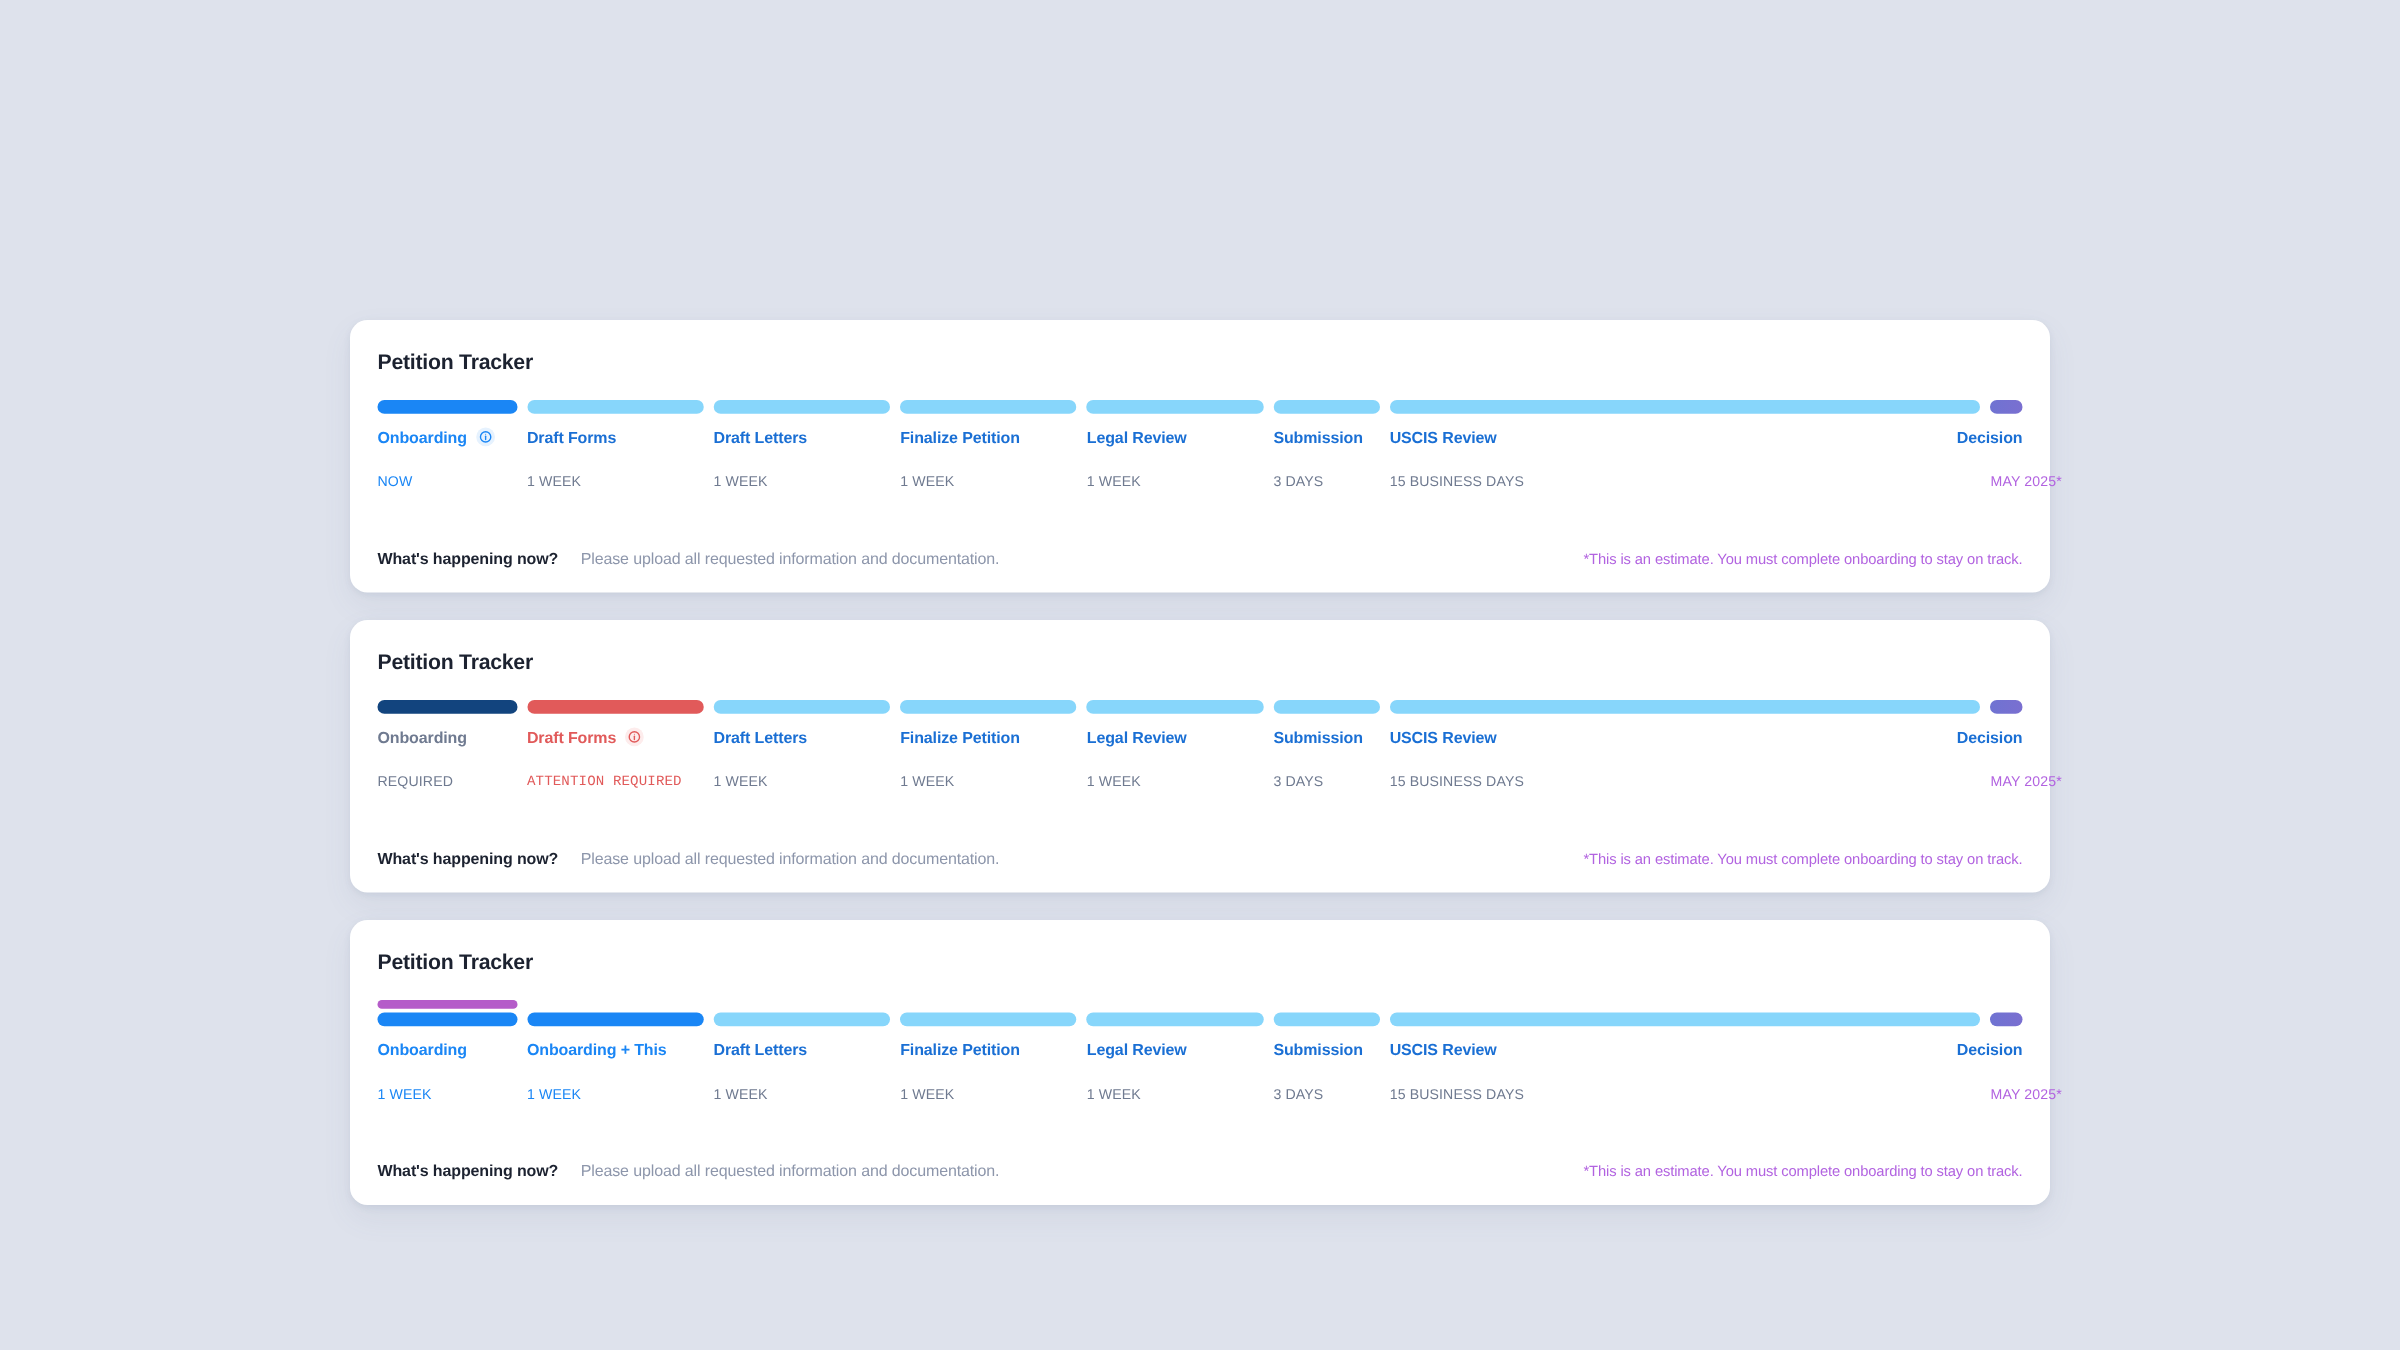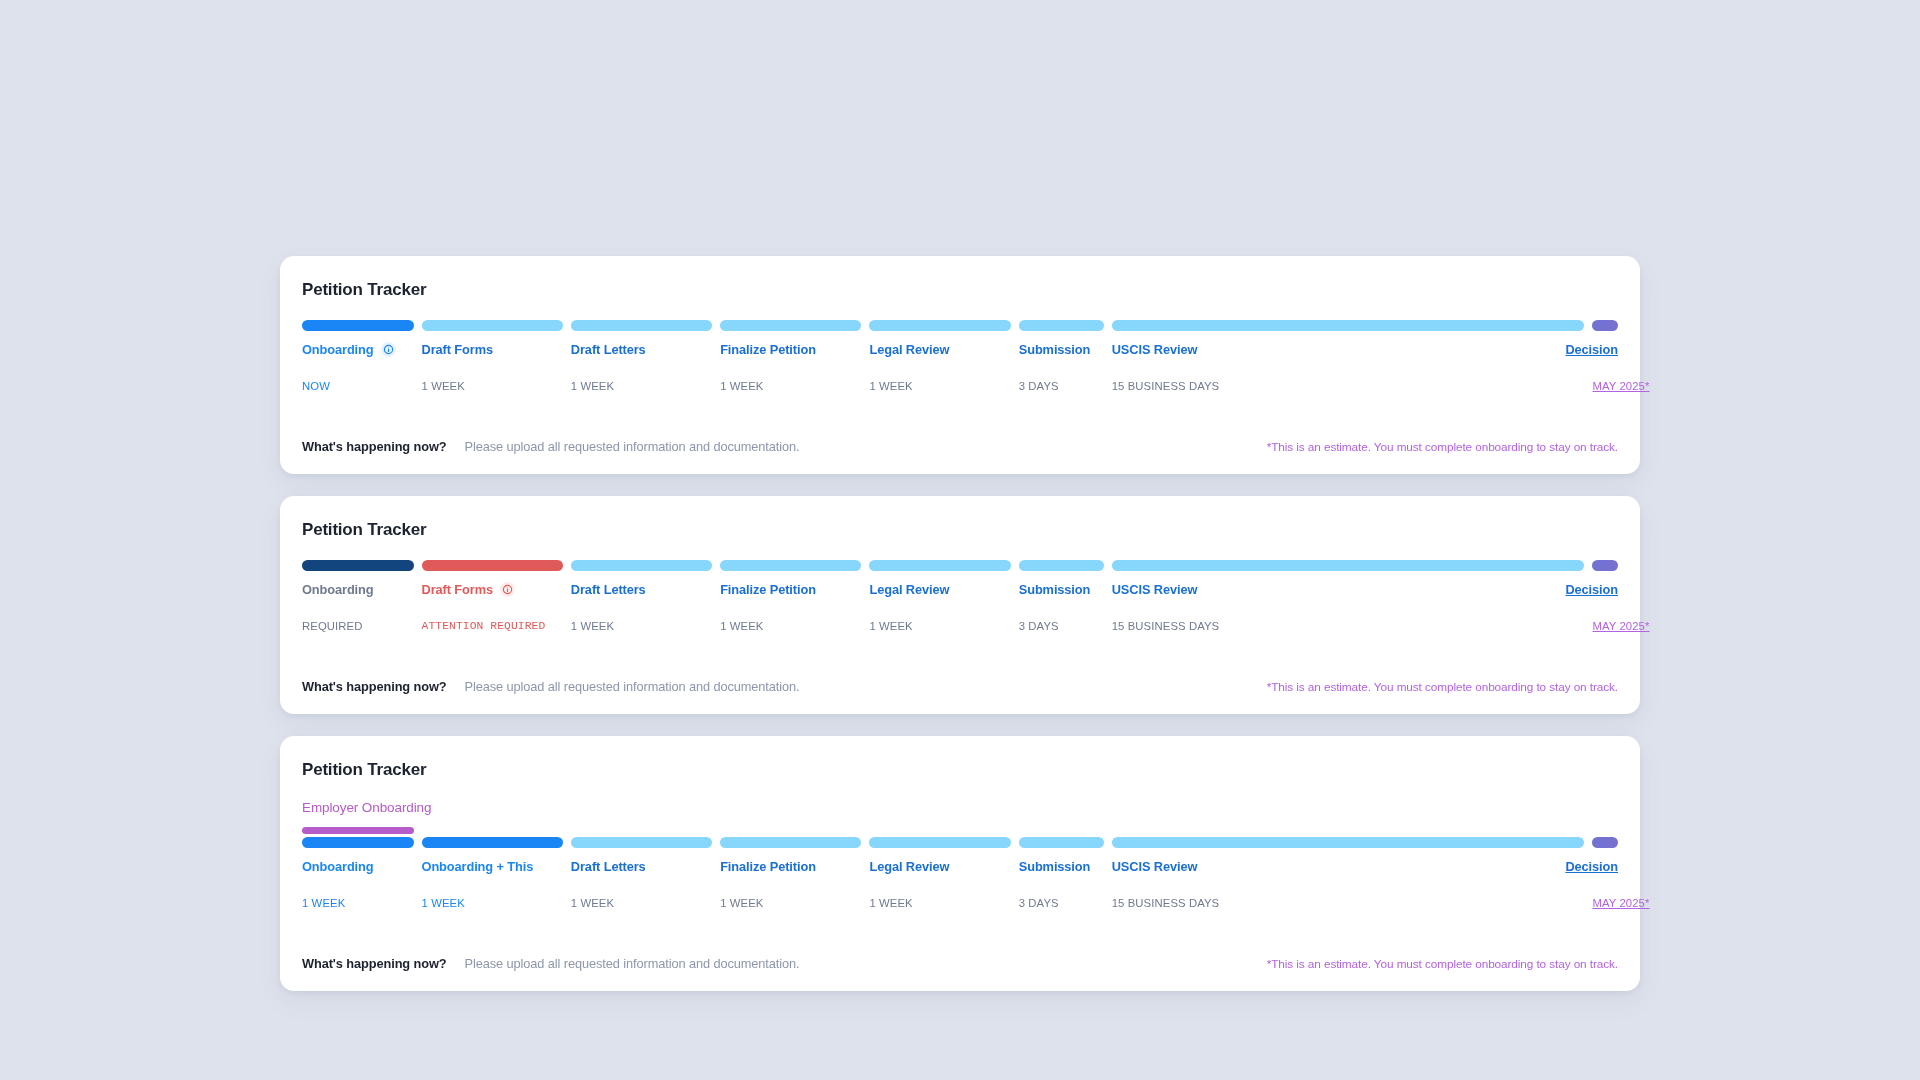--- a/index.html
+++ b/index.html
@@ -102,21 +102,20 @@
     font-weight: 500;
     letter-spacing: 0.1px;
     margin-top: 23px;
     white-space: nowrap;
   }
 
   .step.align-right .step-name,
   .step.align-right .step-meta {
     justify-content: flex-end;
     text-align: right;
-    text-decoration: underline;
   }
 
   
   .info-icon {
     width: 15px;
     height: 15px;
     border-radius: 50%;
     display: inline-flex;
     align-items: center;
     justify-content: center;
@@ -343,21 +342,20 @@
         <div class="card-footer">
           <div class="footer-left">
             <span class="footer-q">What's happening now?</span>
             <span class="footer-a">Please upload all requested information and documentation.</span>
           </div>
           <span class="footer-note">*This is an estimate. You must complete onboarding to stay on track.</span>
         </div>
       </div>
       <div class="card">
         <div class="card-title">Petition Tracker</div>
-        <div class="group-label">Employer Onboarding</div>
         <div class="timeline">
           <div class="step" style="flex: 105 1 0px;">
             <div class="bar-wrap">
               <div class="bar overlay" style="background: rgb(181, 92, 201);"></div>
               <div class="bar" style="background: rgb(26, 134, 245);"></div>
             </div>
             <div class="step-name" style="color: rgb(26, 134, 245);">
               <span>Onboarding</span>
             </div>
             <div class="step-meta" style="color: rgb(26, 134, 245);">1 WEEK</div>

